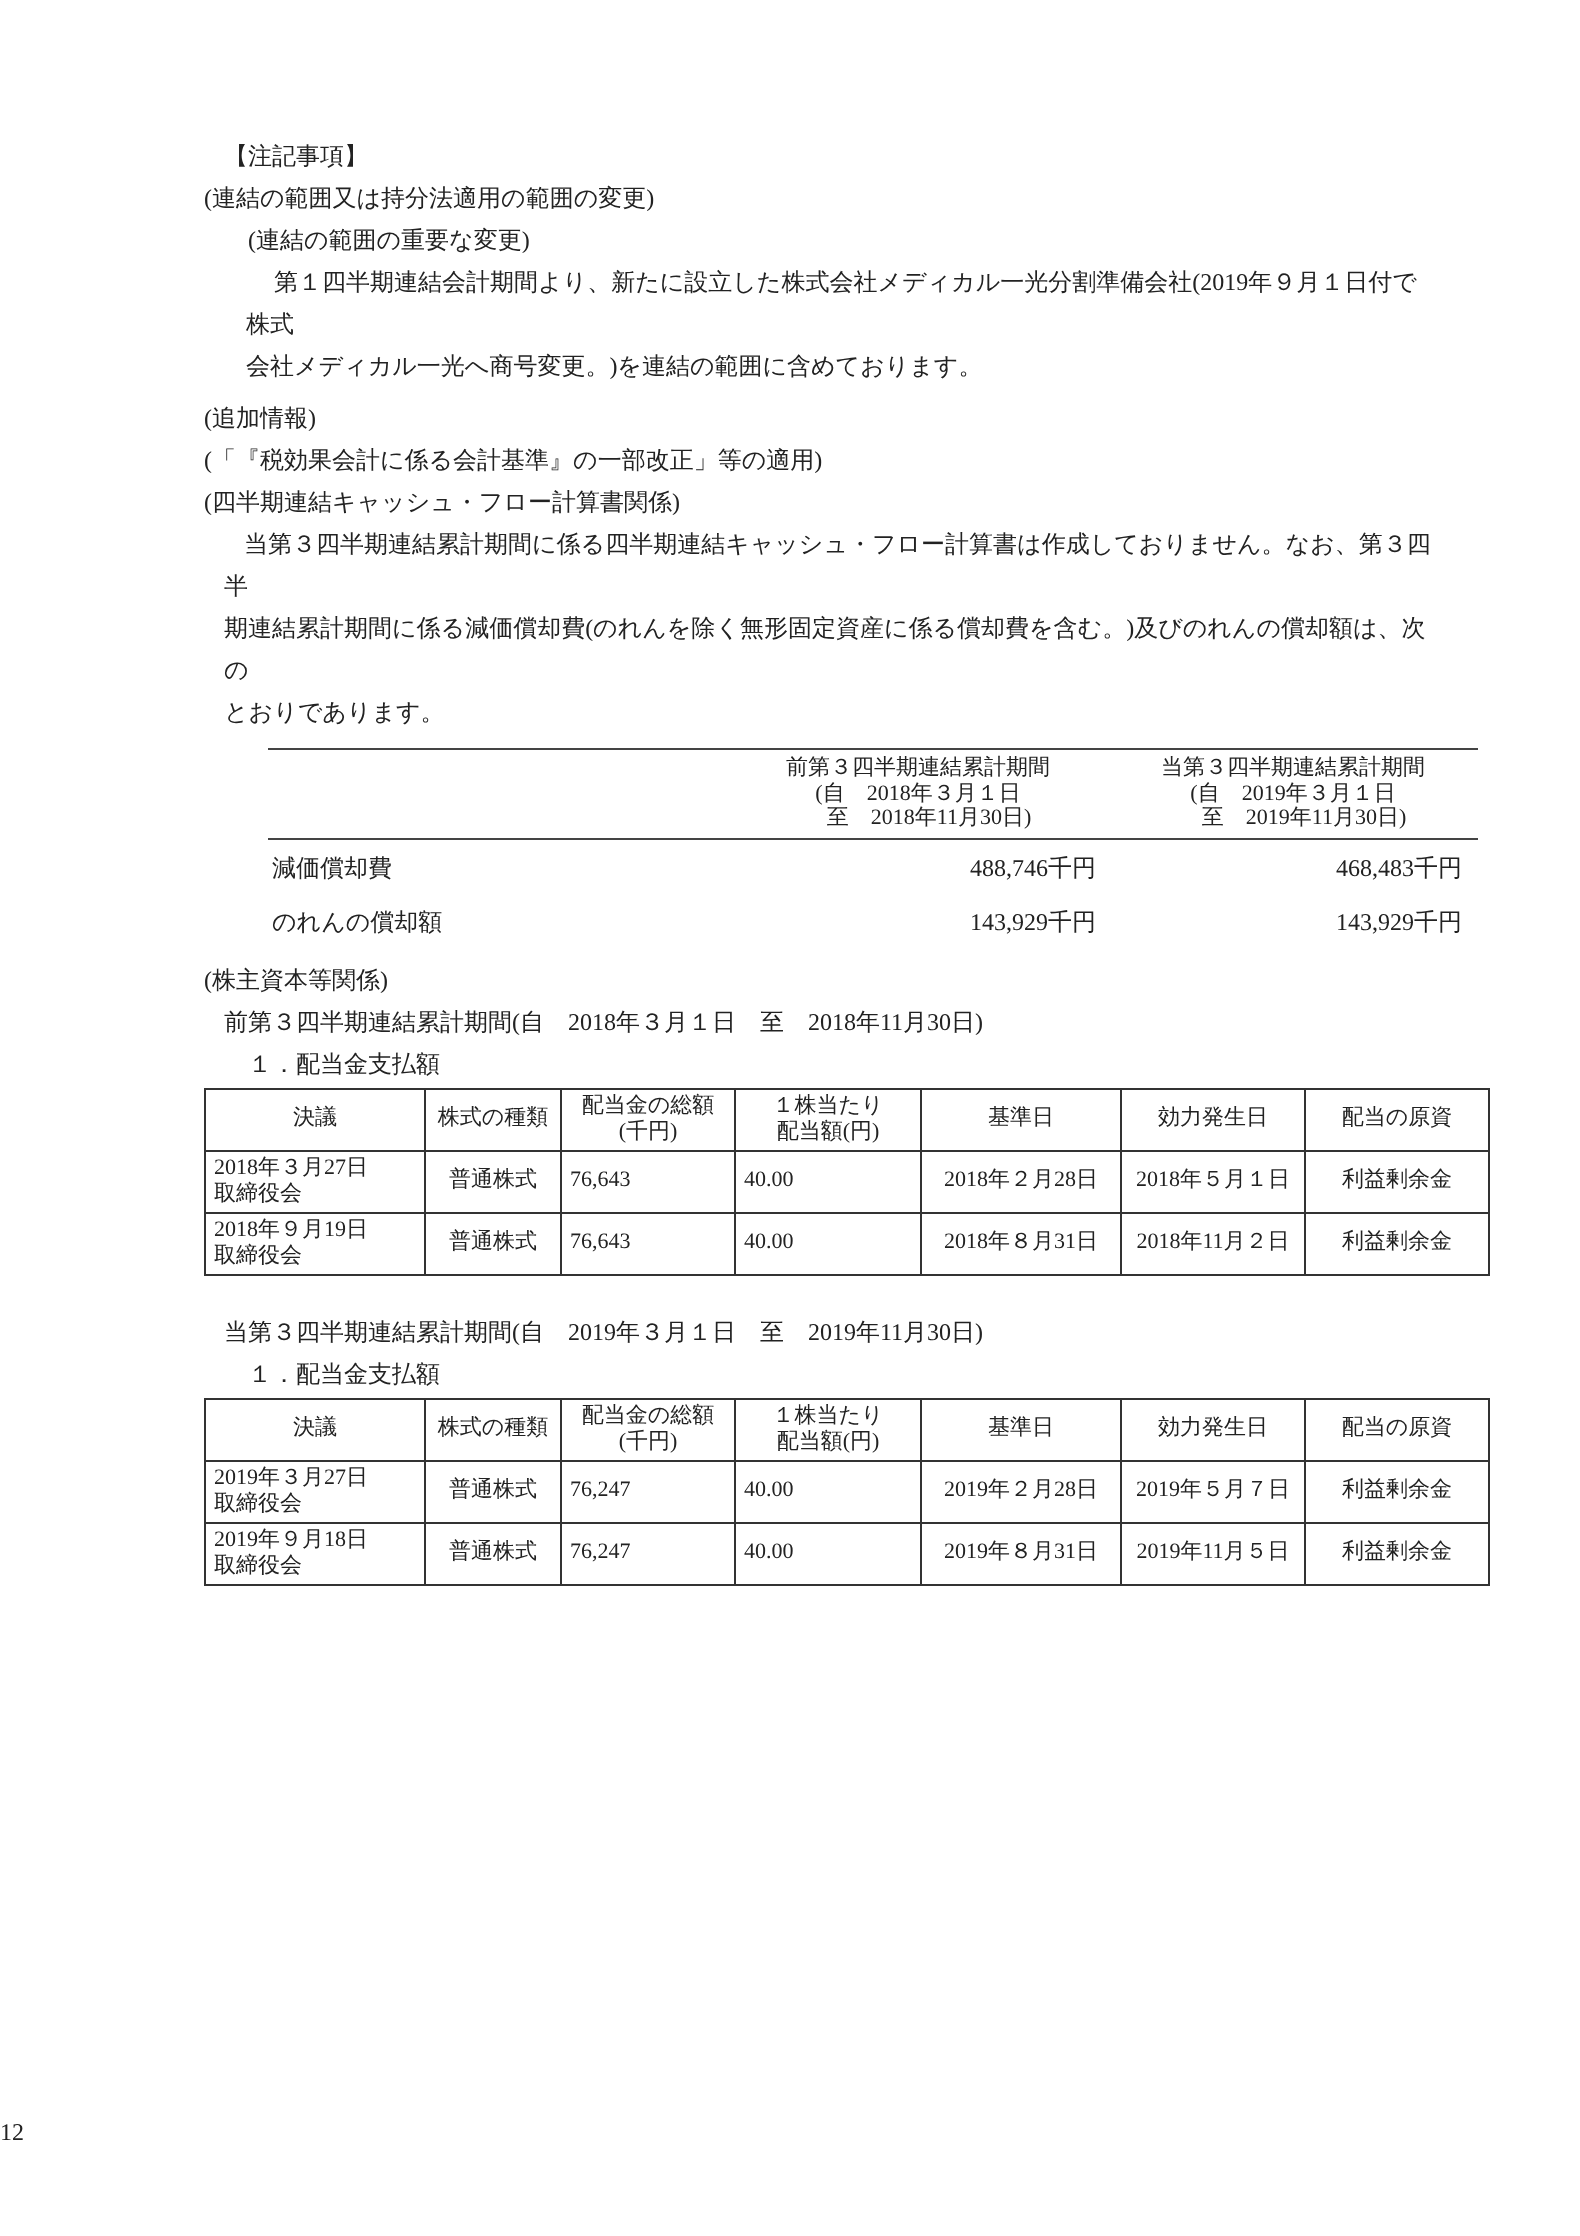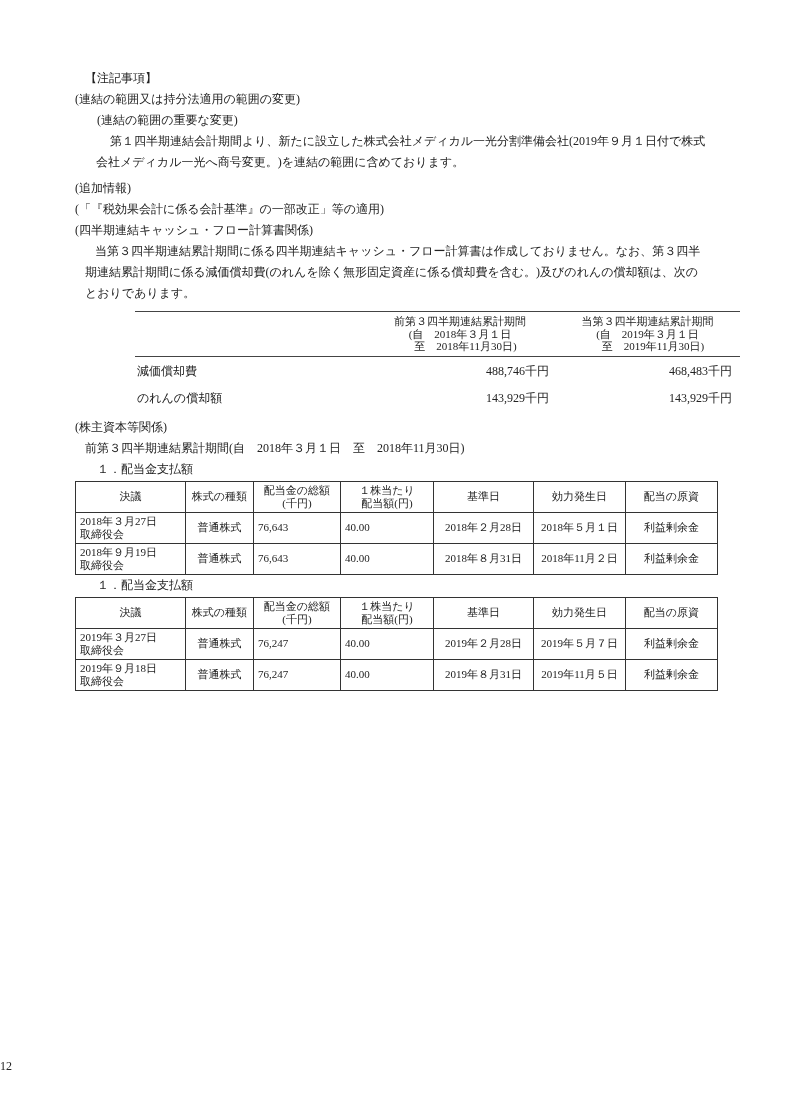--- a/index.html
+++ b/index.html
@@ -12,36 +12,36 @@
     color: #222222;
     font-family: "Liberation Serif", "DejaVu Serif", serif;
     font-size: 12px;
     line-height: 21px;
     overflow: hidden;
   }
   .content {
     position: absolute;
     top: 0; left: 0;
     width: 790px;
-    padding: 68px 70px 0 75px;
+    padding: 68px 70px 0 102px;
   }
   .ml10 { margin-left: 10px; }
   .ml17 { }
   .ml22 { margin-left: 22px; }
   .body-par { white-space: pre-line; }
   .scope-body { margin-left: 21px; text-indent: 14px; }
   .tax-body { margin-left: 10px; text-indent: 12px; margin-top: 0; }
   .cf-body { margin-left: 10px; text-indent: 10px; }
   .gap5 { margin-top: 5px; }
   .gap6 { margin-top: 6px; }
   .gap18 { margin-top: 18px; }
 
   
   .cf-table {
-    margin-left: 60px;
+    margin-left: 32px;
     margin-top: 7px;
     width: 605px;
     border-top: 1px solid #444;
   }
   .cf-grid { display: grid; grid-template-columns: 230px 190px 185px; }
   .cf-header { border-bottom: 1px solid #444; padding: 3px 0 3px 0; }
   .cf-h {
     text-align: center;
     font-size: 11px;
     line-height: 12.5px;
@@ -171,20 +171,21 @@
           <td class="ac">普通株式</td>
           <td class="ar">76,643</td>
           <td class="ar">40.00</td>
           <td class="ac">2018年８月31日</td>
           <td class="ac">2018年11月２日</td>
           <td class="ac">利益剰余金</td>
         </tr>
       </tbody>
     </table>
 
+    <div class="ml10 gap18">当第３四半期連結累計期間(自　2019年３月１日　至　2019年11月30日)</div>
     <div class="ml22">１．配当金支払額</div>
 
     <table class="div-table">
       <colgroup>
         <col style="width:110px">
           <col style="width:68px">
           <col style="width:87px">
           <col style="width:93px">
           <col style="width:100px">
           <col style="width:92px">

